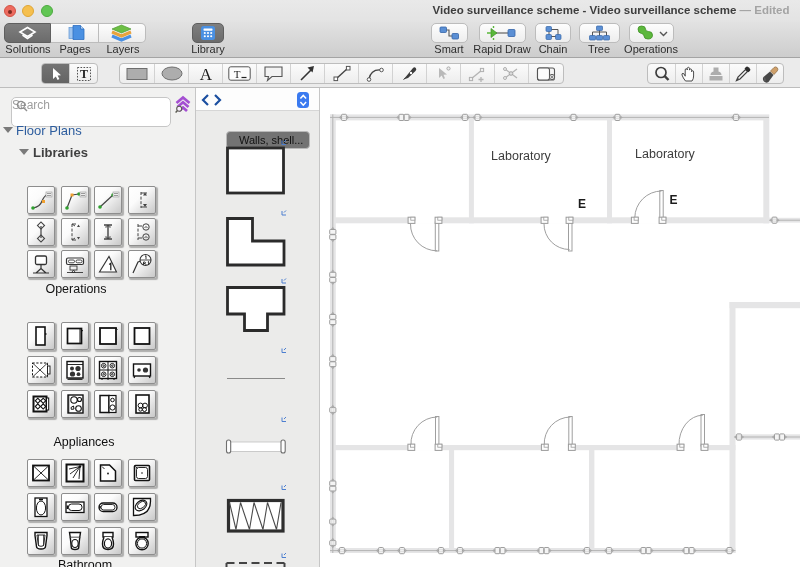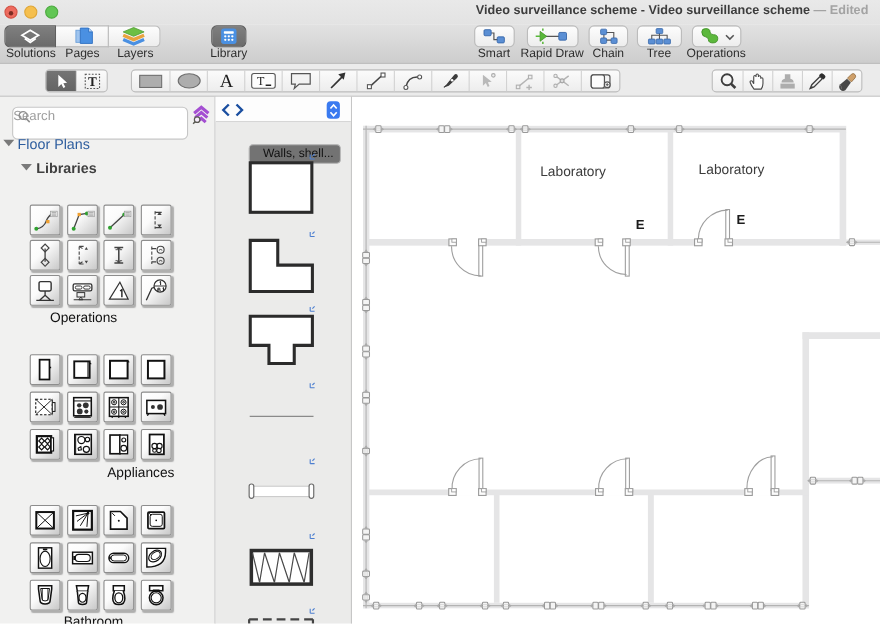--- a/index.html
+++ b/index.html
@@ -488,21 +488,21 @@
             <rect x="6" y="3" width="13" height="18" fill="#fff" stroke="#111" stroke-width="1.6"></rect>
             <g fill="none" stroke="#111" stroke-width="1">
               <circle cx="10.5" cy="13.5" r="2.4"></circle>
               <circle cx="15" cy="13.5" r="2.4"></circle>
               <circle cx="10.5" cy="17.5" r="1.7"></circle>
               <circle cx="14.5" cy="17.5" r="2"></circle>
             </g>
           </svg>
         </div>
     </div>
-    <div class="liblabel" style="left:84px; top:335px;margin-left:44px;">Appliances</div>
+    <div class="liblabel" style="left:84px; top:347px;">Appliances</div>
 
     <div class="grid" style="top:371px;">
       <div class="ic">
           <svg width="24" height="24" viewBox="0 0 24 24">
             <rect x="4" y="4.5" width="16" height="15" fill="#fff" stroke="#111" stroke-width="1.8"></rect>
             <path d="M4 4.5 L20 19.5 M4 19.5 L20 4.5" stroke="#111" stroke-width="0.9"></path>
           </svg>
         </div>
       <div class="ic">
           <svg width="24" height="24" viewBox="0 0 24 24">

